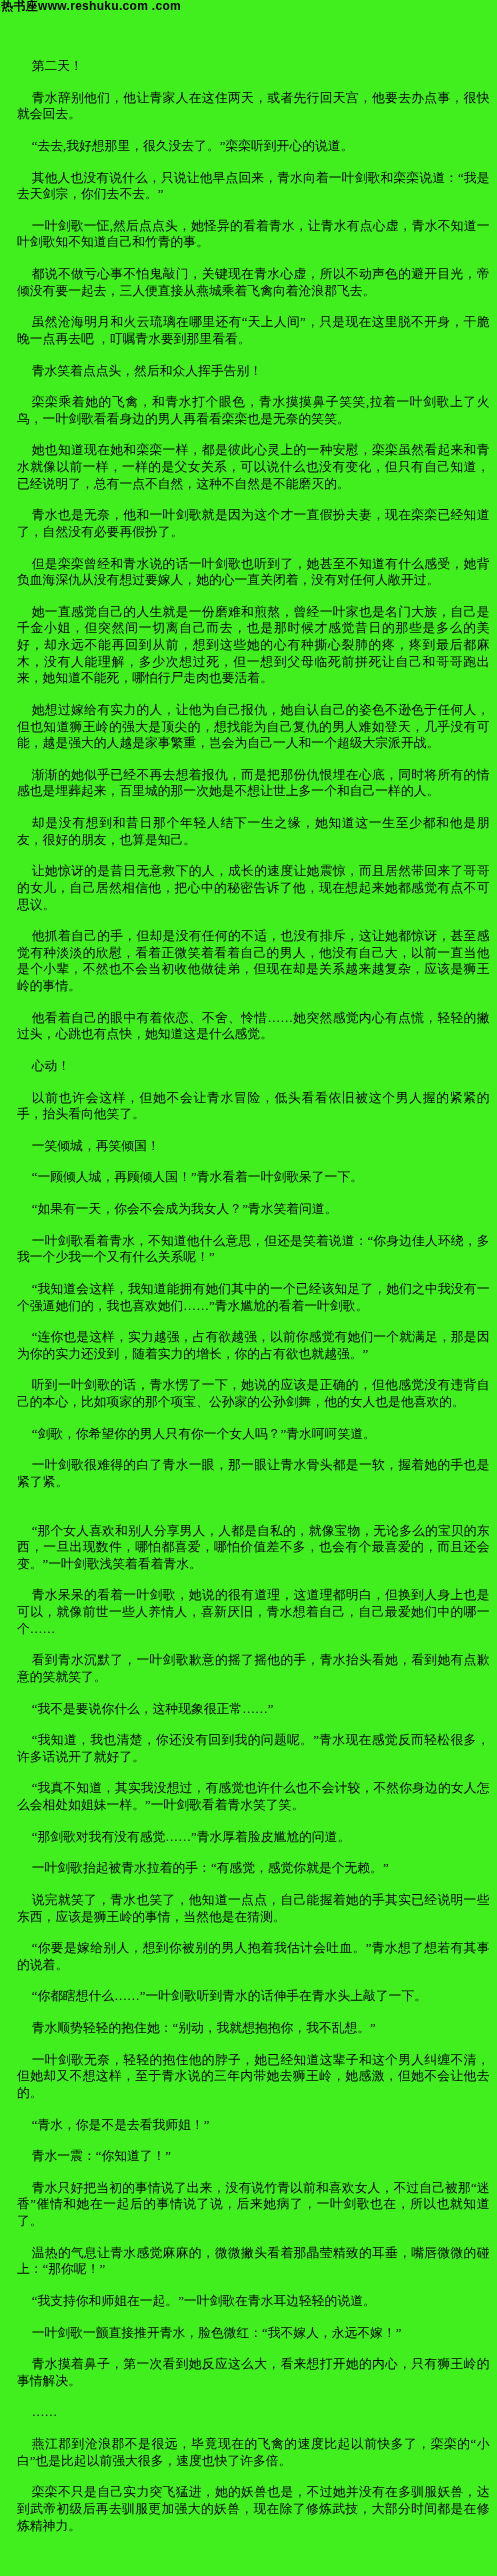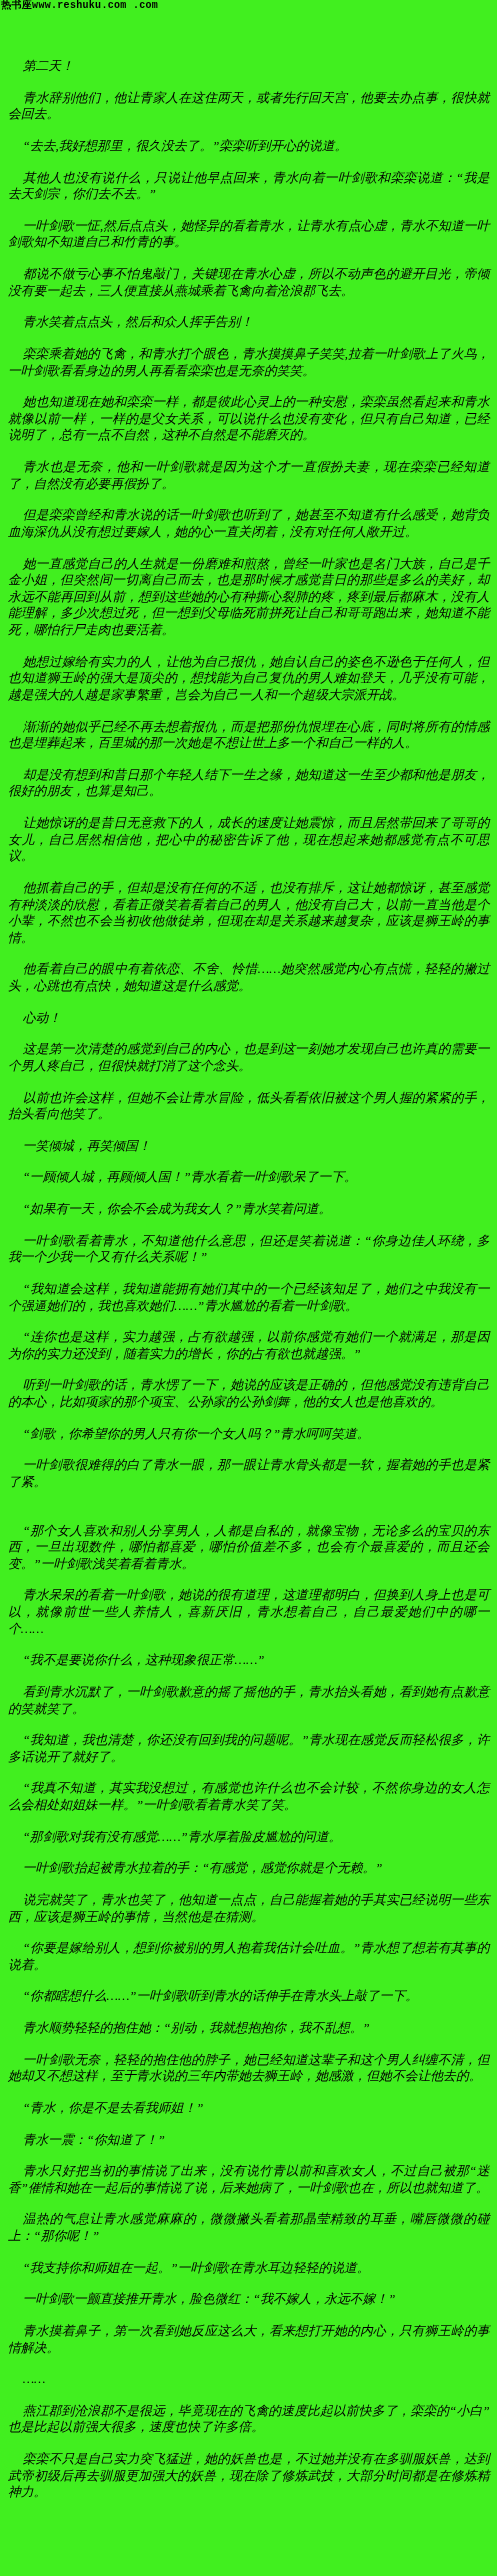--- a/index.html
+++ b/index.html
@@ -9,89 +9,88 @@
   body {
     width: 498px;
     min-height: 2576px;
     background: #41ef1f;
     color: #000;
     font-family: "Liberation Serif", "DejaVu Serif", serif;
     position: relative;
     box-sizing: border-box;
   }
   .watermark {
-    font-family: Liberation Mono, monospace;
-    font-size: 10px;
+    font-family: Liberation Sans, sans-serif;
+    font-size: 12px;
     font-weight: bold;
     color: #000;
     letter-spacing: 0.3px;
     line-height: 8.5px;
   }
   .watermark.top {
     position: absolute;
     top: 2.4px;
     left: 1.2px;
   }
   .content {
     padding: 58px 8.5px 49px 8px;
     font-size: 12.8px;
     line-height: 1.3;
     text-align: justify;
   }
   .content p {
-    margin: 0 0 15px 0;
+    margin: 0 0 15px 9px;
     text-indent: 1.15em;
     word-break: break-all;
-    font-style: italic;
   }
   .content p.extra-gap {
     margin-top: 32px;
   }
 </style>
 </head>
 <body style="background: rgb(65, 239, 31); color: rgb(0, 0, 0);">
 
 <div class="watermark top">热书座www.reshuku.com .com</div>
 
 <div class="content">
   <p>第二天！</p>
   <div id="paragraphs">
       <p>青水辞别他们，他让青家人在这住两天，或者先行回天宫，他要去办点事，很快就会回去。</p>
       <p>“去去,我好想那里，很久没去了。”栾栾听到开心的说道。</p>
       <p>其他人也没有说什么，只说让他早点回来，青水向着一叶剑歌和栾栾说道：“我是去天剑宗，你们去不去。”</p>
       <p>一叶剑歌一怔,然后点点头，她怪异的看着青水，让青水有点心虚，青水不知道一叶剑歌知不知道自己和竹青的事。</p>
       <p>都说不做亏心事不怕鬼敲门，关键现在青水心虚，所以不动声色的避开目光，帝倾没有要一起去，三人便直接从燕城乘着飞禽向着沧浪郡飞去。</p>
+      <p>虽然沧海明月和火云琉璃在哪里还有“天上人间”，只是现在这里脱不开身，干脆晚一点再去吧 ，叮嘱青水要到那里看看。</p>
       <p>青水笑着点点头，然后和众人挥手告别！</p>
       <p>栾栾乘着她的飞禽，和青水打个眼色，青水摸摸鼻子笑笑,拉着一叶剑歌上了火鸟，一叶剑歌看看身边的男人再看看栾栾也是无奈的笑笑。</p>
       <p>她也知道现在她和栾栾一样，都是彼此心灵上的一种安慰，栾栾虽然看起来和青水就像以前一样，一样的是父女关系，可以说什么也没有变化，但只有自己知道，已经说明了，总有一点不自然，这种不自然是不能磨灭的。</p>
       <p>青水也是无奈，他和一叶剑歌就是因为这个才一直假扮夫妻，现在栾栾已经知道了，自然没有必要再假扮了。</p>
       <p>但是栾栾曾经和青水说的话一叶剑歌也听到了，她甚至不知道有什么感受，她背负血海深仇从没有想过要嫁人，她的心一直关闭着，没有对任何人敞开过。</p>
       <p>她一直感觉自己的人生就是一份磨难和煎熬，曾经一叶家也是名门大族，自己是千金小姐，但突然间一切离自己而去，也是那时候才感觉昔日的那些是多么的美好，却永远不能再回到从前，想到这些她的心有种撕心裂肺的疼，疼到最后都麻木，没有人能理解，多少次想过死，但一想到父母临死前拼死让自己和哥哥跑出来，她知道不能死，哪怕行尸走肉也要活着。</p>
       <p>她想过嫁给有实力的人，让他为自己报仇，她自认自己的姿色不逊色于任何人，但也知道狮王岭的强大是顶尖的，想找能为自己复仇的男人难如登天，几乎没有可能，越是强大的人越是家事繁重，岂会为自己一人和一个超级大宗派开战。</p>
       <p>渐渐的她似乎已经不再去想着报仇，而是把那份仇恨埋在心底，同时将所有的情感也是埋葬起来，百里城的那一次她是不想让世上多一个和自己一样的人。</p>
       <p>却是没有想到和昔日那个年轻人结下一生之缘，她知道这一生至少都和他是朋友，很好的朋友，也算是知己。</p>
       <p>让她惊讶的是昔日无意救下的人，成长的速度让她震惊，而且居然带回来了哥哥的女儿，自己居然相信他，把心中的秘密告诉了他，现在想起来她都感觉有点不可思议。</p>
       <p>他抓着自己的手，但却是没有任何的不适，也没有排斥，这让她都惊讶，甚至感觉有种淡淡的欣慰，看着正微笑着看着自己的男人，他没有自己大，以前一直当他是个小辈，不然也不会当初收他做徒弟，但现在却是关系越来越复杂，应该是狮王岭的事情。</p>
       <p>他看着自己的眼中有着依恋、不舍、怜惜……她突然感觉内心有点慌，轻轻的撇过头，心跳也有点快，她知道这是什么感觉。</p>
       <p>心动！</p>
-      <p>这是第一次清楚的感觉到自己的内心，也是到这一刻她才发现自己也许真的需要一个男人疼自己，但很快就打消了这个念头。</p>
       <p>以前也许会这样，但她不会让青水冒险，低头看看依旧被这个男人握的紧紧的手，抬头看向他笑了。</p>
       <p>一笑倾城，再笑倾国！</p>
       <p>“一顾倾人城，再顾倾人国！”青水看着一叶剑歌呆了一下。</p>
       <p>“如果有一天，你会不会成为我女人？”青水笑着问道。</p>
       <p>一叶剑歌看着青水，不知道他什么意思，但还是笑着说道：“你身边佳人环绕，多我一个少我一个又有什么关系呢！”</p>
       <p>“我知道会这样，我知道能拥有她们其中的一个已经该知足了，她们之中我没有一个强逼她们的，我也喜欢她们……”青水尴尬的看着一叶剑歌。</p>
       <p>“连你也是这样，实力越强，占有欲越强，以前你感觉有她们一个就满足，那是因为你的实力还没到，随着实力的增长，你的占有欲也就越强。”</p>
       <p>听到一叶剑歌的话，青水愣了一下，她说的应该是正确的，但他感觉没有违背自己的本心，比如项家的那个项宝、公孙家的公孙剑舞，他的女人也是他喜欢的。</p>
       <p>“剑歌，你希望你的男人只有你一个女人吗？”青水呵呵笑道。</p>
       <p>一叶剑歌很难得的白了青水一眼，那一眼让青水骨头都是一软，握着她的手也是紧了紧。</p>
       <p class="extra-gap">“那个女人喜欢和别人分享男人，人都是自私的，就像宝物，无论多么的宝贝的东西，一旦出现数件，哪怕都喜爱，哪怕价值差不多，也会有个最喜爱的，而且还会变。”一叶剑歌浅笑着看着青水。</p>
       <p>青水呆呆的看着一叶剑歌，她说的很有道理，这道理都明白，但换到人身上也是可以，就像前世一些人养情人，喜新厌旧，青水想着自己，自己最爱她们中的哪一个……</p>
+      <p>看到青水沉默了，一叶剑歌歉意的摇了摇他的手，青水抬头看她，看到她有点歉意的笑就笑了。</p>
       <p>“我不是要说你什么，这种现象很正常……”</p>
-      <p>看到青水沉默了，一叶剑歌歉意的摇了摇他的手，青水抬头看她，看到她有点歉意的笑就笑了。</p>
       <p>“我知道，我也清楚，你还没有回到我的问题呢。”青水现在感觉反而轻松很多，许多话说开了就好了。</p>
       <p>“我真不知道，其实我没想过，有感觉也许什么也不会计较，不然你身边的女人怎么会相处如姐妹一样。”一叶剑歌看着青水笑了笑。</p>
       <p>“那剑歌对我有没有感觉……”青水厚着脸皮尴尬的问道。</p>
       <p>一叶剑歌抬起被青水拉着的手：“有感觉，感觉你就是个无赖。”</p>
       <p>说完就笑了，青水也笑了，他知道一点点，自己能握着她的手其实已经说明一些东西，应该是狮王岭的事情，当然他是在猜测。</p>
       <p>“你要是嫁给别人，想到你被别的男人抱着我估计会吐血。”青水想了想若有其事的说着。</p>
       <p>“你都瞎想什么……”一叶剑歌听到青水的话伸手在青水头上敲了一下。</p>
       <p>青水顺势轻轻的抱住她：“别动，我就想抱抱你，我不乱想。”</p>
       <p>一叶剑歌无奈，轻轻的抱住他的脖子，她已经知道这辈子和这个男人纠缠不清，但她却又不想这样，至于青水说的三年内带她去狮王岭，她感激，但她不会让他去的。</p>
       <p>“青水，你是不是去看我师姐！”</p>

